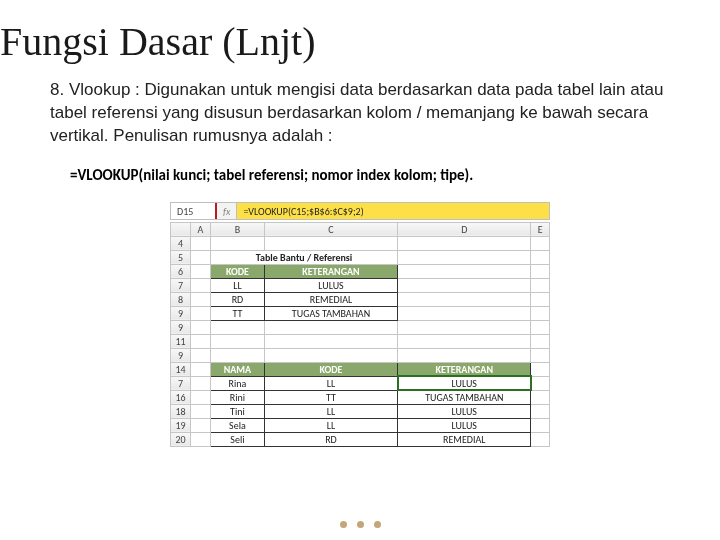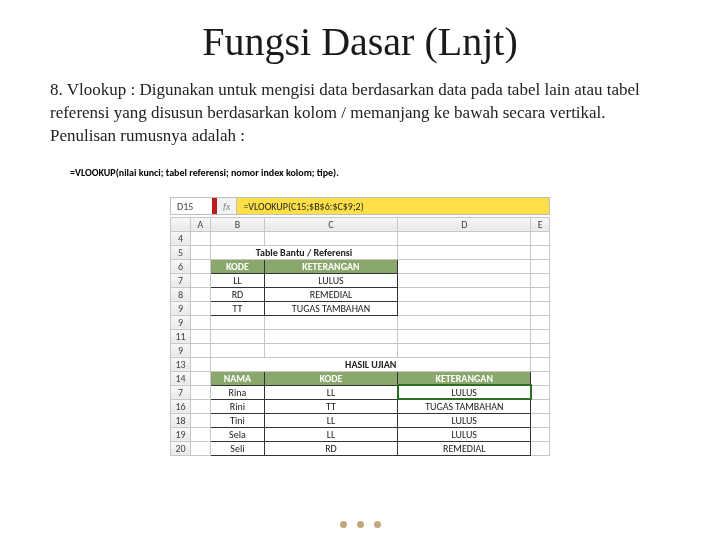--- a/index.html
+++ b/index.html
@@ -8,56 +8,55 @@
     width: 720px;
     height: 540px;
     background: #fff;
     font-family: Arial, Helvetica, sans-serif;
     position: relative;
     overflow: hidden;
   }
   .title {
     font-family: Georgia, 'Times New Roman', serif;
     font-size: 40px;
-    text-align: center;
+    text-align: left;
     color: #1a1a1a;
     margin: 18px 0 14px 0;
     font-weight: normal;
   }
   .desc {
     font-size: 17px;
     color: #222;
     line-height: 1.35;
     margin: 0 55px 18px 50px;
-    font-family: Liberation Serif, serif;
   }
   .formula {
     font-family: Calibri, Arial, sans-serif;
-    font-size: 10px;
+    font-size: 15px;
     color: #000;
     margin: 6px 0 18px 70px;
     font-weight: bold;
   }
   .excel-wrap {
     width: 380px;
     margin: 0 auto;
     font-family: Calibri, Arial, sans-serif;
     font-size: 10px;
   }
   .fbar {
     display: flex;
     align-items: center;
     border: 1px solid #bfbfbf;
     background: #f3f3f3;
     height: 18px;
     margin-bottom: 2px;
   }
   .fbar .cellbox {
     width: 46px;
-    border-right: 5px solid #b91c1c;
+    border-right: 2px solid #b91c1c;
     padding: 0 6px;
     color: #444;
     background: #fff;
     height: 100%;
     line-height: 18px;
   }
   .fbar .fx {
     font-style: italic;
     color: #888;
     padding: 0 6px;
@@ -219,26 +218,20 @@
         </tr>
         <tr>
           <th class="rowh">9</th>
           <td></td>
           <td></td>
           <td></td>
           <td></td>
           <td></td>
         </tr>
         <tr>
-          <th class="rowh">13</th>
-          <td></td>
-          <td colspan="3" class="green-title">HASIL UJIAN</td>
-          <td></td>
-        </tr>
-        <tr>
           <th class="rowh">14</th>
           <td></td>
           <td class="hdr-cell">NAMA</td>
           <td class="hdr-cell">KODE</td>
           <td class="hdr-cell">KETERANGAN</td>
           <td></td>
         </tr>
         <tr>
           <th class="rowh">7</th>
           <td></td>

